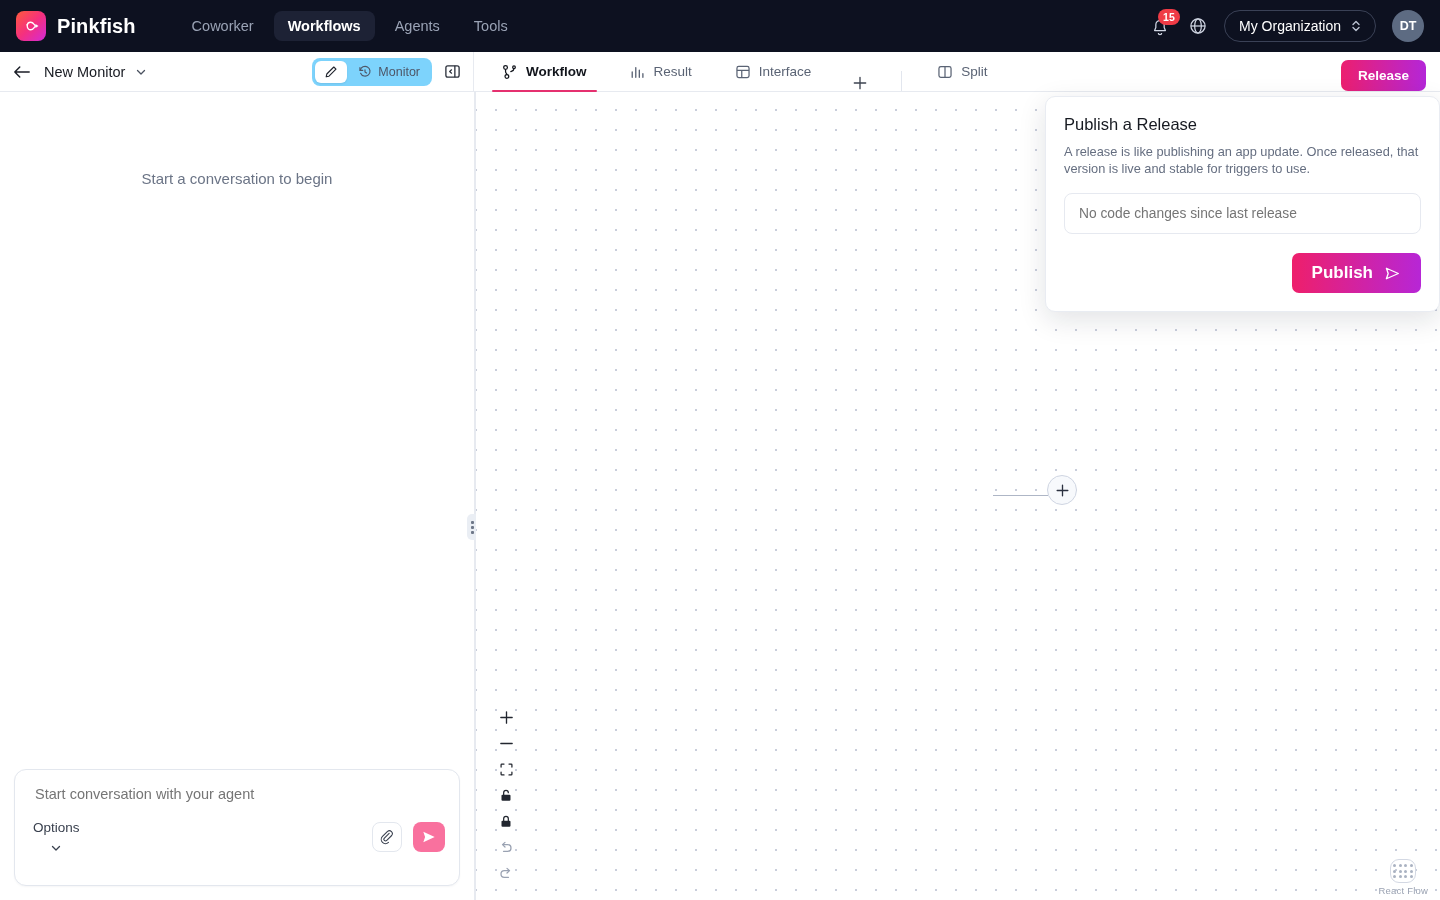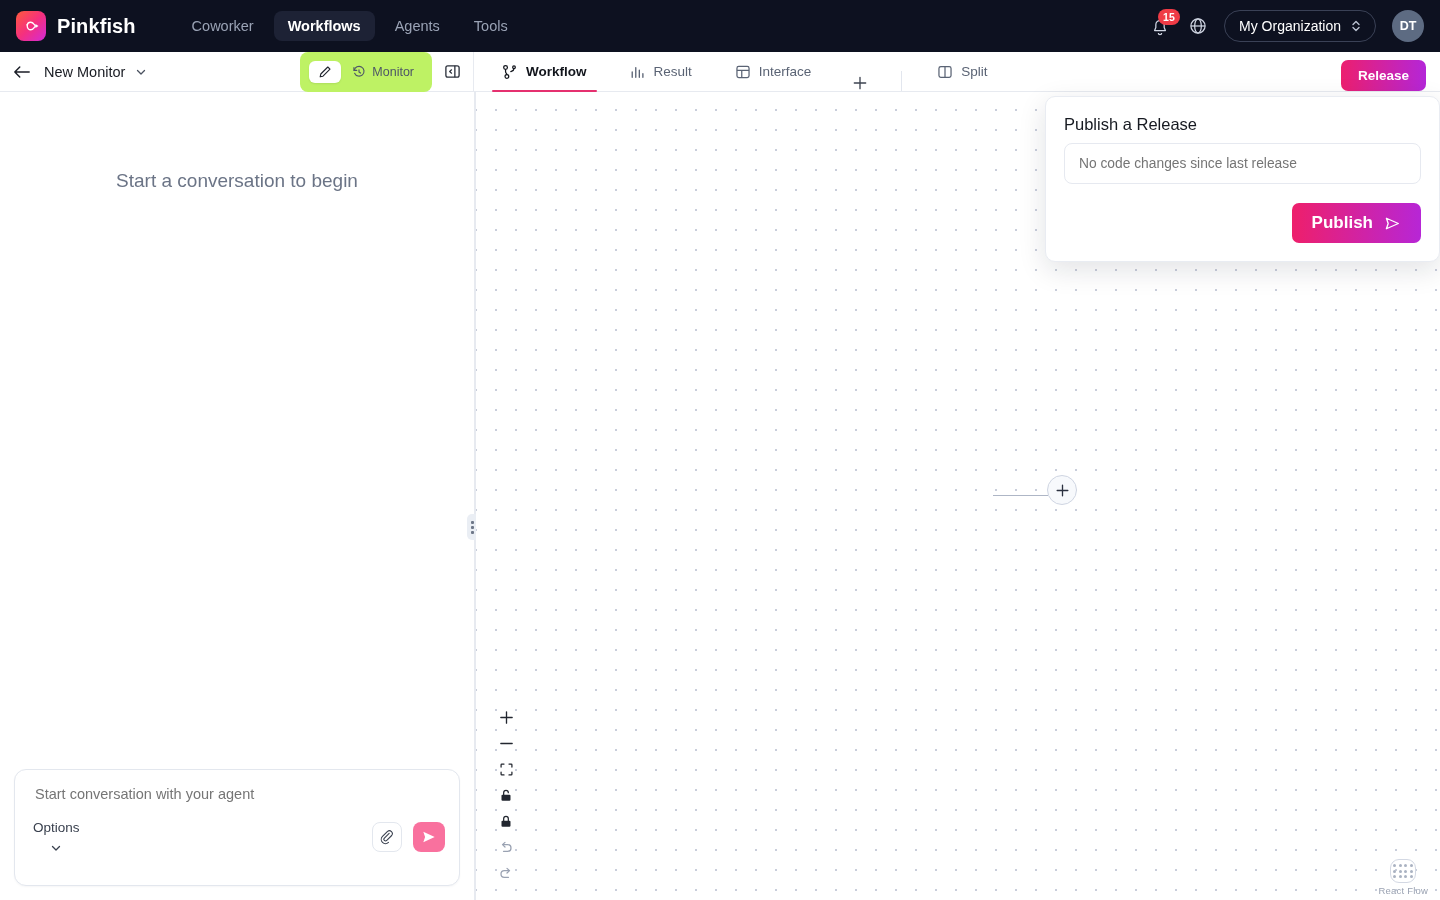--- a/index.html
+++ b/index.html
@@ -62,21 +62,21 @@
   }
   .subbar-left {
     width: 474px; flex: 0 0 474px; display: flex; align-items: center;
     padding: 0 10px 0 10px; gap: 10px; border-right: 1px solid #e7eaf0;
   }
   .back-arrow { font-size: 17px; color: #1a1d26; cursor: pointer; padding: 0 3px; }
   .wf-title { font-size: 14.5px; color: #171a21; font-weight: 400; }
   .caret-down { color: #4a515f; font-size: 10px; cursor: pointer; }
   .seg-group {
     margin-left: auto; display: flex; align-items: flex-start;
-    background: #bef264; border-radius: 8px; padding: 9px; gap: 2px;
+    background: #7dd3fc; border-radius: 8px; padding: 3px; gap: 2px;
   }
   .seg {
     display: flex; align-items: center; gap: 6px;
     padding: 4px 9px; border-radius: 6px; font-size: 12.5px; color: #4d5667;
     cursor: pointer;
   }
   .seg.active { background: #ffffff; box-shadow: 0 1px 2px rgba(16,24,40,.09); }
   .panel-toggle { cursor: pointer; display: flex; align-items: center; padding: 2px; }
 
   .subbar-right { flex: 1; display: flex; align-items: flex-end; padding: 0 14px; gap: 15px; }
@@ -102,21 +102,21 @@
   
   .body { flex: 1; display: flex; position: relative; min-height: 0; }
 
   
   .chat-panel {
     width: 474px; flex: 0 0 474px; background: #fff;
     display: flex; flex-direction: column; position: relative;
   }
   .chat-empty {
     flex: 1; display: flex; justify-content: center;
-    padding-top: 78px; color: #6b7486; font-size: 19px;
+    padding-top: 78px; color: #6b7486; font-size: 15px;
   }
   .composer {
     margin: 0 14px 14px 14px;
     border: 1px solid #e3e7ee; border-radius: 12px;
     background: #fff; box-shadow: 0 1px 2px rgba(16,24,40,.04);
     padding: 14px 14px 10px 14px;
     display: flex; flex-direction: column; gap: 14px;
     height: 117px;
   }
   .composer-input {
@@ -490,20 +490,21 @@
               <i></i>
           </div>
         </div>
         <div class="rf-text">React Flow</div>
       </div>
     </div>
   </div>
 
   <div class="release-popover">
     <div class="rp-title">Publish a Release</div>
+    <div class="rp-desc">A release is like publishing an app update. Once released, that version is live and stable for triggers to use.</div>
     <input class="rp-field" placeholder="No code changes since last release" style="">
     <div class="rp-actions">
       <button class="publish-btn">
         <span>Publish</span>
         <svg width="17" height="15" viewBox="0 0 18 16" fill="none">
           <path d="M2.5 2.4L15.2 8 2.5 13.6 4.4 8 2.5 2.4z" stroke="#fff" stroke-width="1.4" stroke-linejoin="round"></path>
         </svg>
       </button>
     </div>
   </div>

